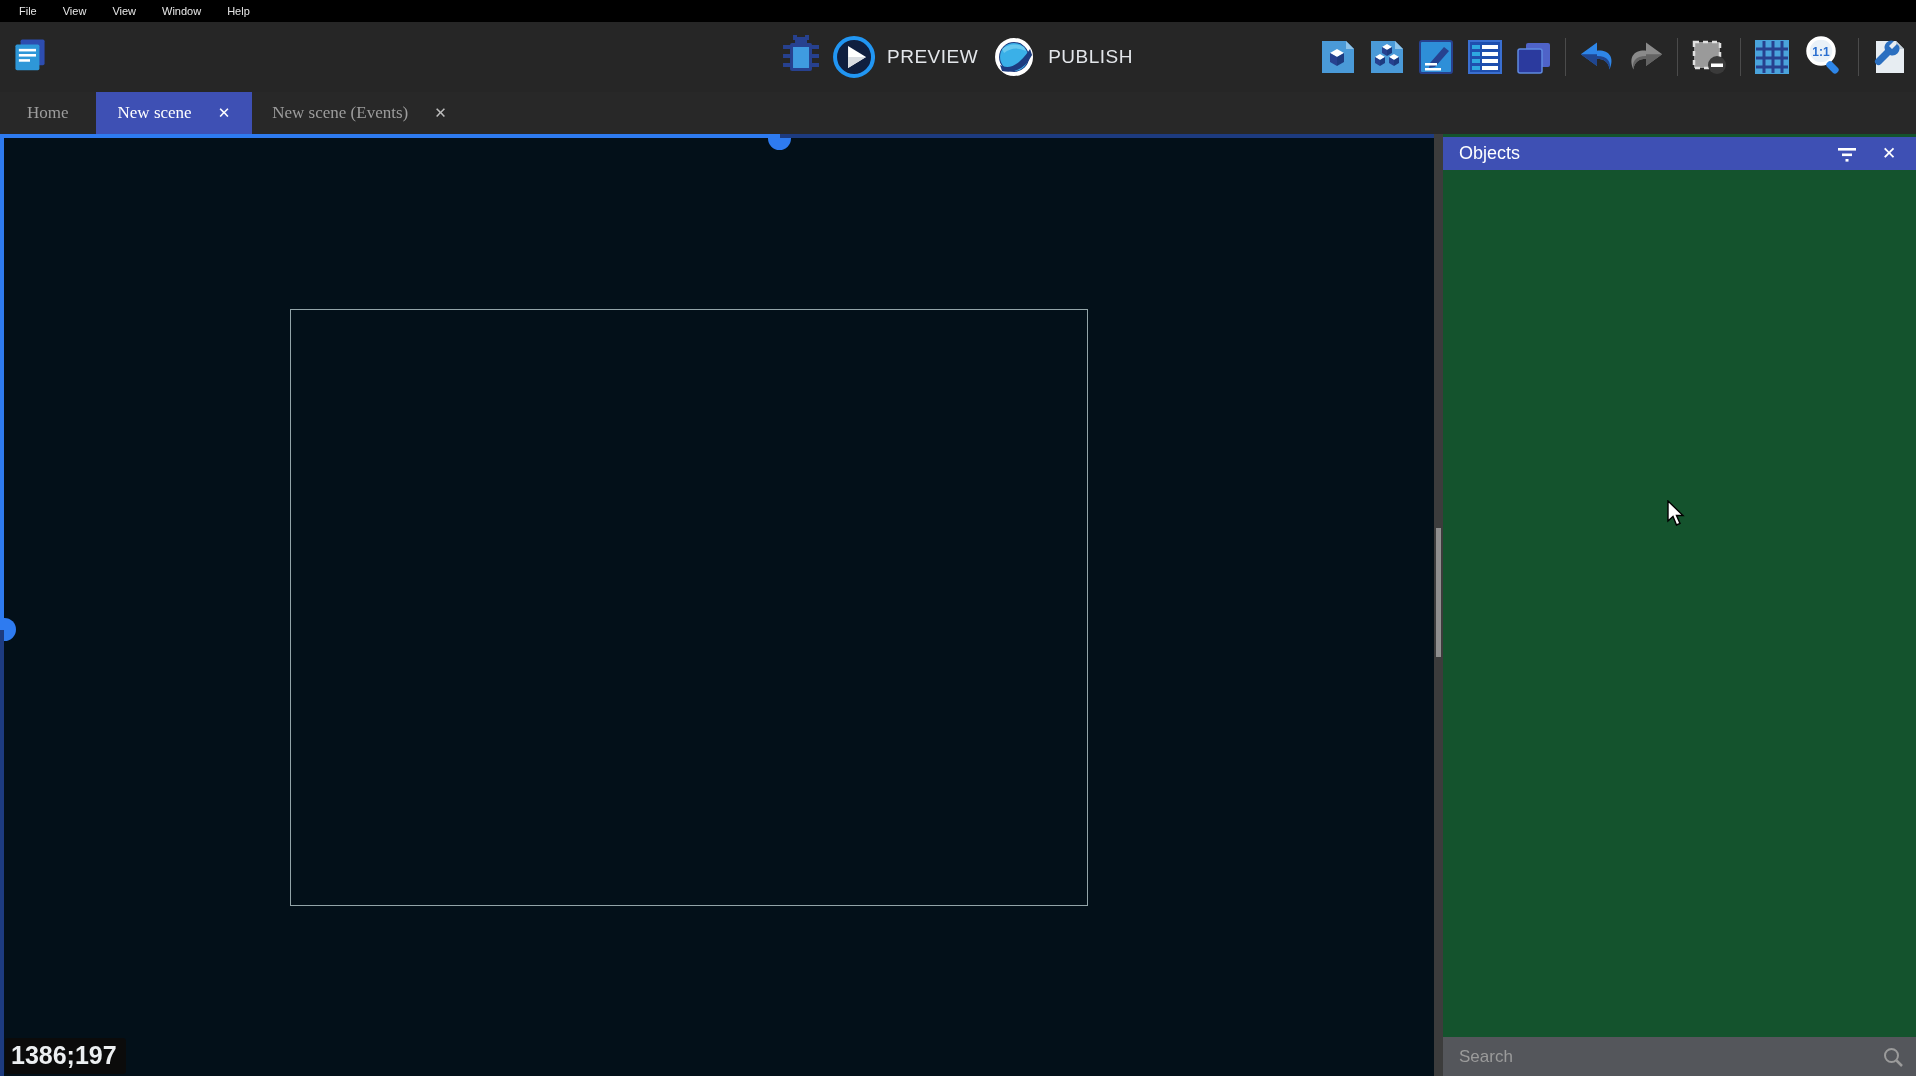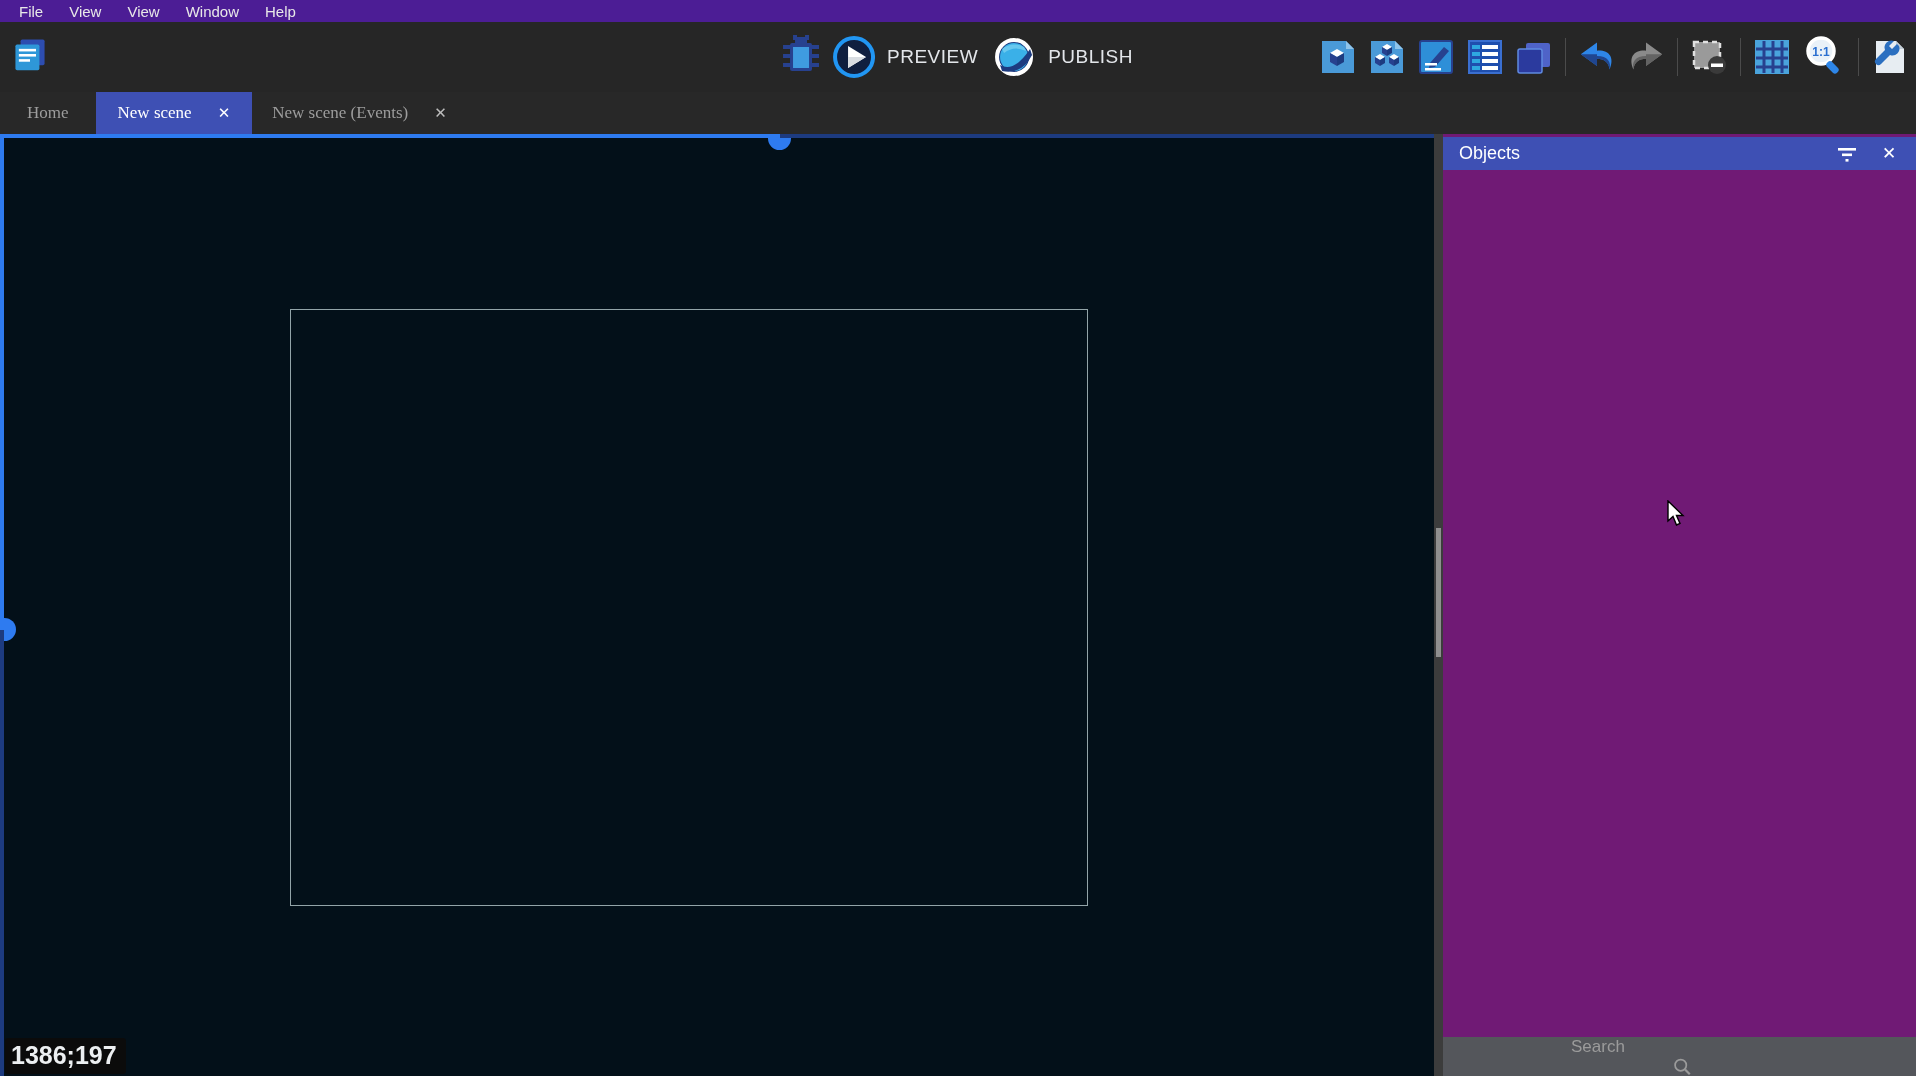--- a/index.html
+++ b/index.html
@@ -1,21 +1,21 @@
 <!DOCTYPE html>
 <html><head>
 <meta charset="utf-8">
 <style>
   * { margin:0; padding:0; box-sizing:border-box; }
   html,body { width:1916px; height:1076px; overflow:hidden; background:#272727;
               font-family:"Liberation Sans", sans-serif; color:#e4e4e4; }
 
   
-  .menubar { height:22px; display:flex; align-items:center; background:#4c1d95;
-             padding-left:6px; font-size:15px; color:#e8e8e8; }
+  .menubar { height:22px; display:flex; align-items:center; background:#000000;
+             padding-left:6px; font-size:11px; color:#e8e8e8; }
   .menubar .menu-item { padding:1px 13px; cursor:default; }
 
   
   .toolbar { position:relative; height:70px; background:#262626; }
   .tb-left { position:absolute; left:12px; top:14px; }
   .tb-center { position:absolute; left:50%; top:0; height:70px; transform:translateX(-50%);
                display:flex; align-items:center; gap:14px;text-align:center; }
   .tb-right { position:absolute; right:8px; top:0; height:70px;
               display:flex; align-items:center; gap:13px; }
   .tb-label { font-size:19px; letter-spacing:.5px; color:#e3e6ea; margin-left:2px; }
@@ -46,34 +46,34 @@
             background:#2e7bf0; border-radius:0 12px 12px 0; }
   .game-frame { position:absolute; left:290px; top:175px; width:798px; height:597px;
                 border:1px solid #93a4a8; }
   .coords-badge { position:absolute; left:5px; top:904px; background:#0b0b0b; color:#eceff1;
                   font-size:25px; font-weight:bold; padding:3px 9px 4px 6px; border-radius:3px; }
 
   .divider { position:relative; width:9px; background:#3c3c3c; }
   .divider-thumb { position:absolute; left:2px; top:394px; width:5px; height:129px; background:#8f8f8f; }
 
   
-  .objects-panel { width:473px; display:flex; flex-direction:column; background:#701a75; }
+  .objects-panel { width:473px; display:flex; flex-direction:column; background:#14532d; }
   .panel-header { margin-top:3px; height:33px; background:#3e50b4; display:flex; align-items:center;
                   padding:0 14px 0 16px; }
   .panel-title { font-size:18px; color:#ffffff; flex:0 0 auto; }
   .panel-header-spacer { flex:1; }
   .panel-header .hdr-icon { width:26px; height:26px; display:flex; align-items:center;
                             justify-content:center; cursor:pointer; margin-left:16px; }
   .panel-close-glyph { color:#ffffff; font-size:17px; }
   .add-row { position:relative; height:52px; display:flex; align-items:center; justify-content:center; }
   .add-label { font-size:17px; color:#9b9b9b; }
   .add-plus { position:absolute; right:16px; top:8px; font-size:31px; font-weight:300;
               color:#cfcfcf; cursor:pointer; line-height:34px; }
   .panel-body { flex:1; }
-  .search-bar { height:39px; background:#54565b; display:flex; align-items:center; padding:0 12px 0 16px;flex-direction:column; }
+  .search-bar { height:39px; background:#54565b; display:flex; align-items:center; padding:0 12px 0 16px; }
   .search-input { flex:1; background:transparent; border:none; outline:none; font-size:17px;
                   color:#d7d7d7; font-family:"Liberation Sans", sans-serif; }
   .search-input::placeholder { color:#9b9b9b; opacity:1; }
 
   .mouse-cursor { position:absolute; left:1666px; top:500px; z-index:50; pointer-events:none; }
 </style>
 </head>
 <body>
 
 <div class="menubar">

